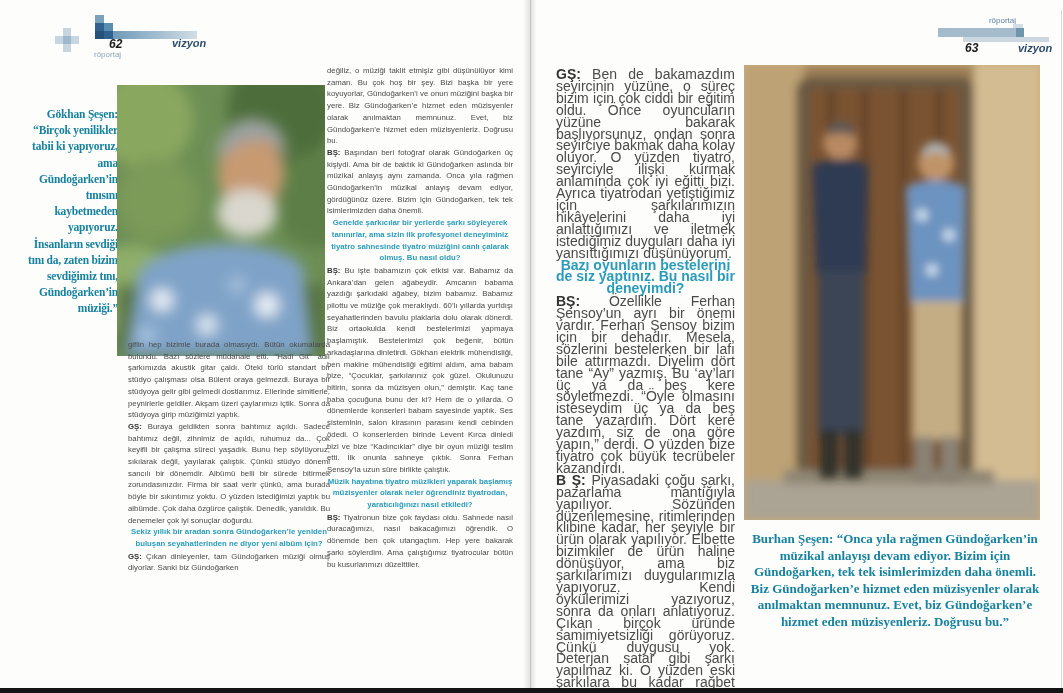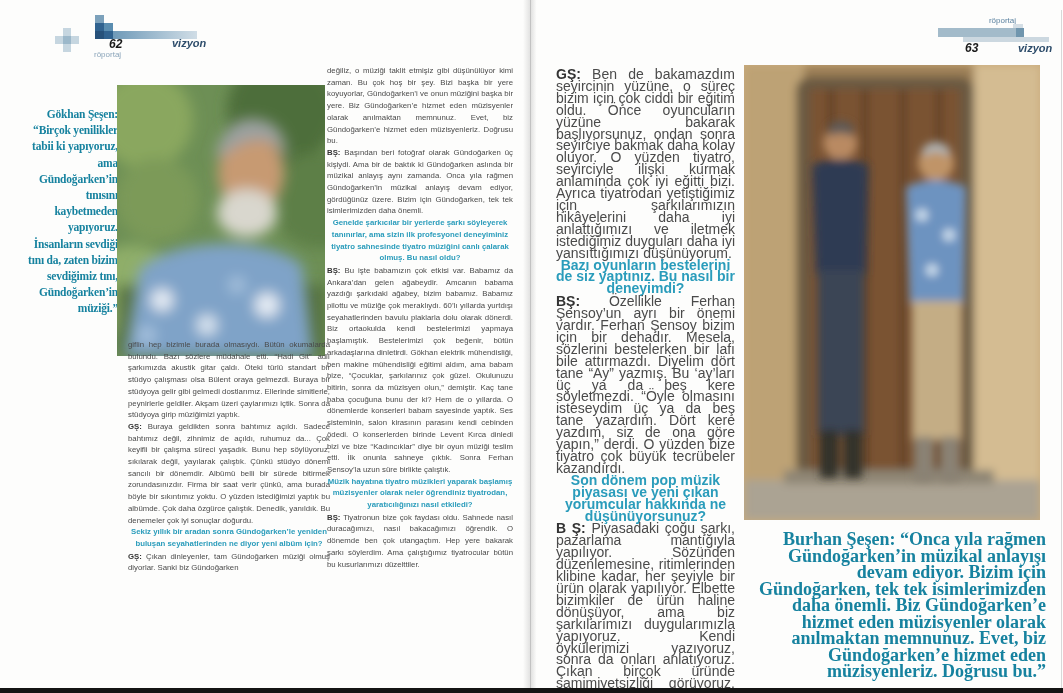--- a/index.html
+++ b/index.html
@@ -8,21 +8,21 @@
   
   .hdr-txt{position:absolute;white-space:nowrap;}
   .folio-num{font:italic bold 12px "Liberation Sans",sans-serif;color:#1a1a1a;}
   .brand{font:italic bold 11px "Liberation Sans",sans-serif;color:#2e4d6b;margin-left:30px;}
   .section-lbl{font:400 8px "Liberation Sans",sans-serif;color:#8ba5ba;}
   .section-lbl.right{color:#5b82a0;text-align:right;width:86px;}
   
   .pullquote{position:absolute;font-family:"Liberation Serif",serif;font-weight:bold;color:#16829f;}
   #pq-left{left:24px;top:106px;width:94px;text-align:right;font-size:11.5px;line-height:16.2px;letter-spacing:-0.2px;}
   #pq-left .q-name{display:block;}
-  #pq-right{left:744px;top:531px;width:302px;text-align:right;font-size:18px;line-height:16.5px;}
+  #pq-right{left:744px;top:531px;width:302px;text-align:center;font-size:13px;line-height:16.5px;}
   #pq-right .q-name{display:inline;}
   
   .bodycol{position:absolute;font-size:7.8px;line-height:11.7px;color:#4a4a4a;}
   #col-a{left:128px;top:339px;width:202px;}
   #col-b{left:327px;top:65px;width:186px;}
   #col-c{left:556px;top:69px;width:179px;line-height:11.9px;font-size:14px;}
   .block{margin:0;}
   .block.p{text-align:justify;}
   .block.q{color:#2a9cbb;font-weight:bold;margin-bottom:1px;text-align:center;}
   .speaker{font-weight:bold;color:#333;}
@@ -126,21 +126,20 @@
       <div class="block p"><span class="speaker">BŞ:</span> <span>Başından beri fotoğraf olarak Gündoğarken üç kişiydi. Ama bir de baktık ki Gündoğarken aslında bir müzikal anlayış aynı zamanda. Onca yıla rağmen Gündoğarken’in müzikal anlayış devam ediyor, gördüğünüz üzere. Bizim için Gündoğarken, tek tek isimlerimizden daha önemli.</span></div>
       <div class="block q"><span>Genelde şarkıcılar bir yerlerde şarkı söyleyerek tanınırlar, ama sizin ilk profesyonel deneyiminiz tiyatro sahnesinde tiyatro müziğini canlı çalarak olmuş. Bu nasıl oldu?</span></div>
       <div class="block p"><span class="speaker">BŞ:</span> <span>Bu işte babamızın çok etkisi var. Babamız da Ankara’dan gelen ağabeydir. Amcanın babama yazdığı şarkıdaki ağabey, bizim babamız. Babamız pilottu ve müziğe çok meraklıydı. 60’lı yıllarda yurtdışı seyahatlerinden bavulu plaklarla dolu olarak dönerdi. Biz ortaokulda kendi bestelerimizi yapmaya başlamıştık. Bestelerimizi çok beğenir, bütün arkadaşlarına dinletirdi. Gökhan elektrik mühendisliği, ben makine mühendisliği eğitimi aldım, ama babam bize, “Çocuklar, şarkılarınız çok güzel. Okulunuzu bitirin, sonra da müzisyen olun,” demiştir. Kaç tane baba çocuğuna bunu der ki? Hem de o yıllarda. O dönemlerde konserleri babam sayesinde yaptık. Ses sisteminin, salon kirasının parasını kendi cebinden ödedi. O konserlerden birinde Levent Kırca dinledi bizi ve bize “Kadıncıklar” diye bir oyun müziği teslim etti. İlk onunla sahneye çıktık. Sonra Ferhan Şensoy’la uzun süre birlikte çalıştık.</span></div>
       <div class="block q"><span>Müzik hayatına tiyatro müzikleri yaparak başlamış müzisyenler olarak neler öğrendiniz tiyatrodan, yaratıcılığınızı nasıl etkiledi?</span></div>
       <div class="block p"><span class="speaker">BŞ:</span> <span>Tiyatronun bize çok faydası oldu. Sahnede nasıl duracağımızı, nasıl bakacağımızı öğrendik. O dönemde ben çok utangaçtım. Hep yere bakarak şarkı söylerdim. Ama çalıştığımız tiyatrocular bütün bu kusurlarımızı düzelttiler.</span></div>
     </div>
   <div class="bodycol" id="col-c">
       <div class="block p"><span class="speaker">GŞ:</span> <span>Ben de bakamazdım seyircinin yüzüne, o süreç bizim için çok ciddi bir eğitim oldu. Önce oyuncuların yüzüne bakarak başlıyorsunuz, ondan sonra seyirciye bakmak daha kolay oluyor. O yüzden tiyatro, seyirciyle ilişki kurmak anlamında çok iyi eğitti bizi. Ayrıca tiyatrodan yetiştiğimiz için şarkılarımızın hikâyelerini daha iyi anlattığımızı ve iletmek istediğimiz duyguları daha iyi yansıttığımızı düşünüyorum.</span></div>
       <div class="block q"><span>Bazı oyunların bestelerini de siz yaptınız. Bu nasıl bir deneyimdi?</span></div>
       <div class="block p"><span class="speaker">BŞ:</span> <span>Özellikle Ferhan Şensoy’un ayrı bir önemi vardır. Ferhan Şensoy bizim için bir dehadır. Mesela, sözlerini bestelerken bir lafı bile attırmazdı. Diyelim dört tane “Ay” yazmış. Bu ‘ay’ları üç ya da beş kere söyletmezdi. “Öyle olmasını isteseydim üç ya da beş tane yazardım. Dört kere yazdım, siz de ona göre yapın,” derdi. O yüzden bize tiyatro çok büyük tecrübeler kazandırdı.</span></div>
-      <div class="block q"><span>Son dönem pop müzik piyasası ve yeni çıkan yorumcular hakkında ne düşünüyorsunuz?</span></div>
       <div class="block p"><span class="speaker">B Ş:</span> <span>Piyasadaki çoğu şarkı, pazarlama mantığıyla yapılıyor. Sözünden düzenlemesine, ritimlerinden klibine kadar, her şeyiyle bir ürün olarak yapılıyor. Elbette bizimkiler de ürün haline dönüşüyor, ama biz şarkılarımızı duygularımızla yapıyoruz. Kendi öykülerimizi yazıyoruz, sonra da onları anlatıyoruz. Çıkan birçok üründe samimiyetsizliği görüyoruz. Çünkü duygusu yok. Deterjan satar gibi şarkı yapılmaz ki. O yüzden eski şarkılara bu kadar rağbet var. Çünkü o şarkıların duygusu var. Biz bir sözü yazarken o kadar uğraşıyoruz ki. Duygumuzu yakalamak ve onu doğru aktarmak için çok emek veriyoruz. Şiirselliğe dikkat ediyoruz. Deniyoruz, beğenmiyorsak bir daha deniyoruz, bir daha... Bizim hayatımız böyle çünkü. Bağıran çağıran insanlar olmadığımız için şarkılarımızda da o naiflik vardır. Çünkü iyi şarkılar yapmak için sorumluluk hissediyoruz. Doğrusu da bu değil mi?</span><span class="endmark" title="●"></span></div>
     </div>
 
   <div class="photo" id="photo-right">
     <svg viewBox="0 0 296 455" preserveAspectRatio="none" aria-hidden="true">
       <defs>
           <filter id="bl2" x="-30%" y="-30%" width="160%" height="160%">
             <feGaussianBlur stdDeviation="4"></feGaussianBlur>
           </filter>
         </defs>

